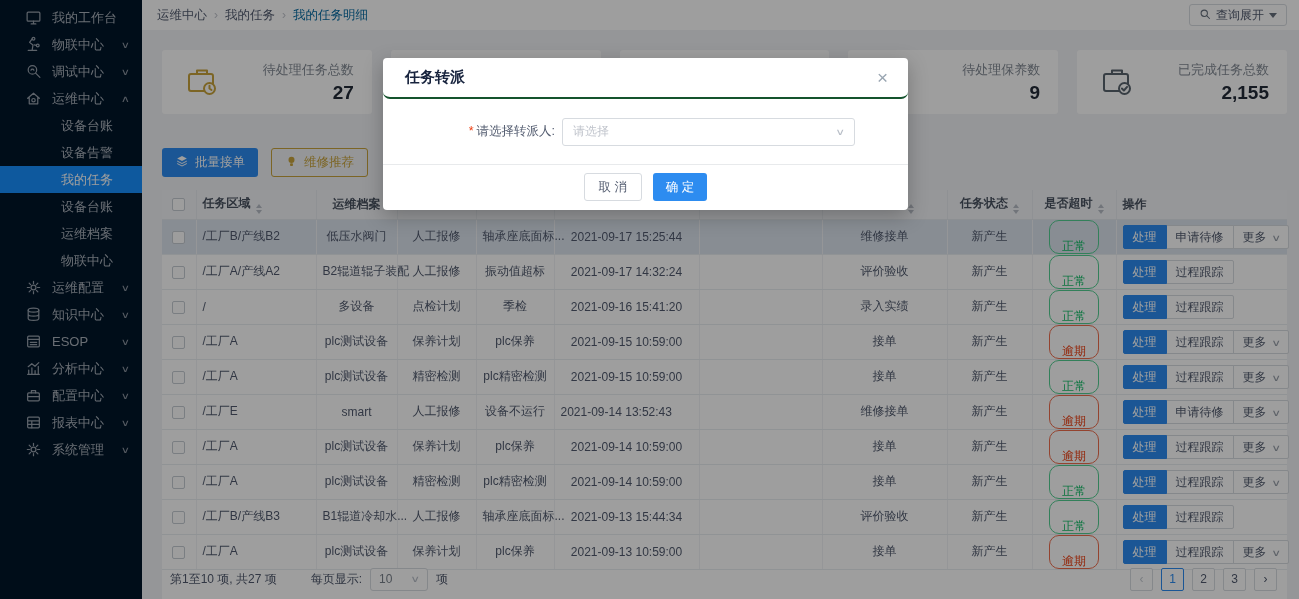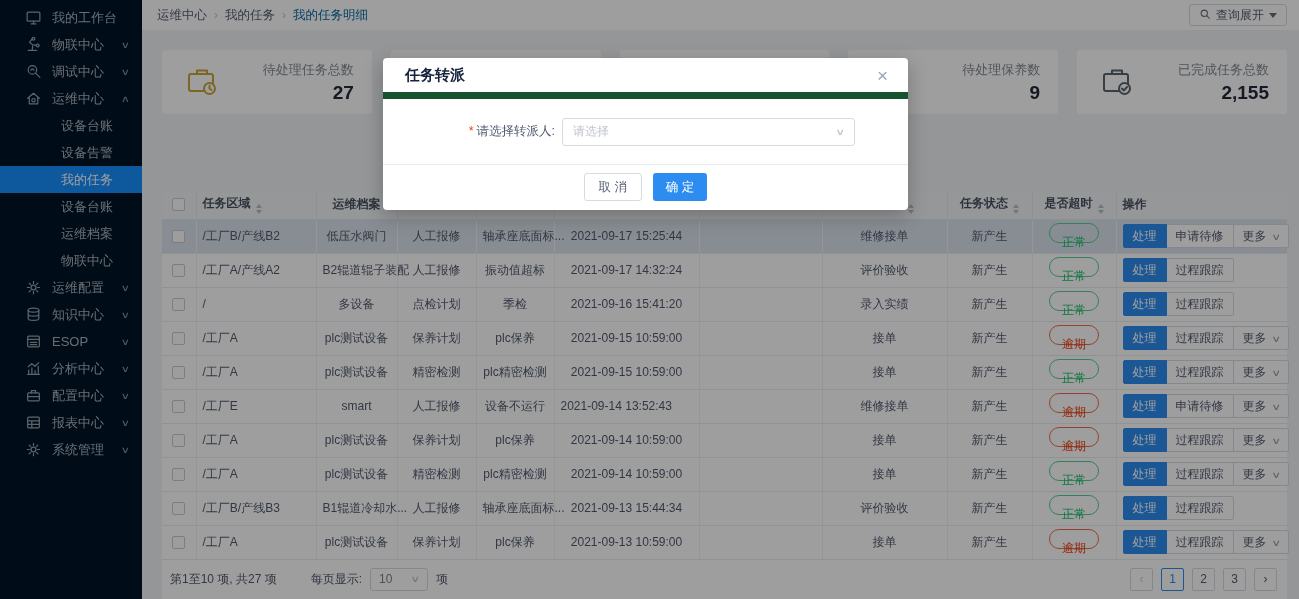--- a/index.html
+++ b/index.html
@@ -54,21 +54,21 @@
   th:last-child{border-right:none;}
   td{height:34px;font-size:12px;color:#515a6e;border-bottom:1px solid #e9edf1;border-right:1px solid #f0f3f6;
     padding:0 6px;white-space:nowrap;}
   td:last-child{border-right:none;}
   tr.selected td{background:#dce4ee;}
   .cb{display:inline-block;width:13px;height:13px;border:1px solid #c6cbd2;border-radius:2px;background:#fdfdfe;vertical-align:middle;cursor:pointer;}
   .sort{display:inline-flex;flex-direction:column;gap:2px;margin-left:5px;vertical-align:-1px;}
   .sort i{display:block;width:0;height:0;border-left:3.5px solid transparent;border-right:3.5px solid transparent;}
   .sort .su{border-bottom:4px solid #b6bcc5;}
   .sort .sd{border-top:4px solid #b6bcc5;}
-  .badge{display:inline-block;min-width:50px;height:20px;line-height:18px;border-radius:10px;font-size:12px;text-align:center;padding:9px 8px;}
+  .badge{display:inline-block;min-width:50px;height:20px;line-height:18px;border-radius:10px;font-size:12px;text-align:center;padding:16px 8px;}
   .badge.norm{color:#19be6b;border:1px solid #53cf92;}
   .badge.over{color:#ed4014;border:1px solid #ef6d4d;}
   .ops{display:inline-flex;vertical-align:middle;}
   .op{height:24px;line-height:22px;padding:0 9px;border:1px solid #d7dbe0;background:#fff;font-size:12px;color:#515a6e;
     margin-left:-1px;cursor:pointer;white-space:nowrap;font-family:inherit;}
   .op.primary{background:#2d8cf0;border-color:#2d8cf0;color:#fff;border-radius:2px 0 0 2px;margin-left:0;position:relative;z-index:1;}
   .op:last-child{border-radius:0 2px 2px 0;}
   .op.primary:last-child{border-radius:2px;}
   .mcaret{font-size:9px;color:#98a0aa;display:inline-block;transform:scaleX(1.5);margin-left:3px;}
 
@@ -81,21 +81,21 @@
   .pager{margin-left:auto;display:flex;gap:8px;}
   .pbtn{width:23px;height:23px;border:1px solid #d7dbe0;border-radius:2px;background:#fff;color:#515a6e;
     font-size:12px;display:flex;align-items:center;justify-content:center;cursor:pointer;padding:0;font-family:inherit;}
   .pbtn.active{color:#2d8cf0;border-color:#2d8cf0;}
   .pbtn.prev{color:#c5cad1;}
 
   
   .mask{position:absolute;left:0;top:0;width:1299px;height:599px;background:rgba(0,0,0,0.38);z-index:1000;}
   .modal{position:absolute;left:383px;top:58px;width:525px;height:152px;background:#fff;border-radius:4px;z-index:1001;
     box-shadow:0 6px 20px rgba(0,0,0,0.25);}
-  .m-head{height:41px;display:flex;align-items:center;justify-content:space-between;padding:0 20px 0 22px;border-bottom:7px solid #14532d;}
+  .m-head{height:41px;display:flex;align-items:center;justify-content:space-between;padding:0 20px 0 22px;border-bottom:2px solid #14532d;border-radius:7px;}
   .m-title{font-size:15px;font-weight:bold;color:#17233d;}
   .m-close{font-size:19px;color:#9aa6b2;cursor:pointer;line-height:1;}
   .m-body{height:65px;display:flex;align-items:center;}
   .m-label{width:172px;text-align:right;font-size:12.5px;color:#515a6e;}
   .req{color:#ed4014;margin-right:3px;}
   .m-select{margin-left:7px;width:293px;height:28px;border:1px solid #d7dbe0;border-radius:3px;background:#fff;
     display:flex;align-items:center;justify-content:space-between;padding:0 10px;font-size:12px;color:#c0c4cc;cursor:pointer;}
   .m-foot{height:45px;border-top:1px solid #e8eaec;display:flex;align-items:center;justify-content:center;gap:11px;}
   .btn-cancel{min-width:58px;height:28px;border:1px solid #d7dbe0;background:#fff;border-radius:3px;color:#515a6e;font-size:12.5px;cursor:pointer;font-family:inherit;}
   .btn-ok{min-width:52px;height:28px;border:none;background:#2d8cf0;border-radius:3px;color:#fff;font-size:12.5px;cursor:pointer;padding:0 13px;font-family:inherit;}
@@ -289,20 +289,40 @@
               <path d="M22.9 24.5l2 2 3.2-3.6"></path>
             </svg>
           </span>
           <span class="ctxt">
             <span class="clabel">已完成任务总数</span>
             <span class="cvalue">2,155</span>
           </span>
         </div>
       </div>
 
+    <div class="toolbar">
+      <button class="btn-blue">
+        <span>
+          <svg viewBox="0 0 16 16">
+              <path d="M8 2.3l5.5 2.8L8 7.9 2.5 5.1z" fill="currentColor" stroke="none"></path>
+              <path d="M2.5 8.1L8 10.9l5.5-2.8M2.5 10.9L8 13.7l5.5-2.8" fill="none" stroke="currentColor"></path>
+            </svg>
+        </span>
+        <span>批量接单</span>
+      </button>
+      <button class="btn-gold">
+        <span>
+          <svg viewBox="0 0 16 16">
+              <circle cx="8" cy="6" r="3.7" fill="currentColor"></circle>
+              <rect x="6.2" y="10.3" width="3.6" height="3.2" rx="1" fill="currentColor"></rect>
+            </svg>
+        </span>
+        <span>维修推荐</span>
+      </button>
+    </div>
 
     <div class="panel">
       <table>
         <colgroup id="colg">
             <col style="width: 34px;">
             <col style="width: 120px;">
             <col style="width: 81px;">
             <col style="width: 79px;">
             <col style="width: 78px;">
             <col style="width: 145px;">

